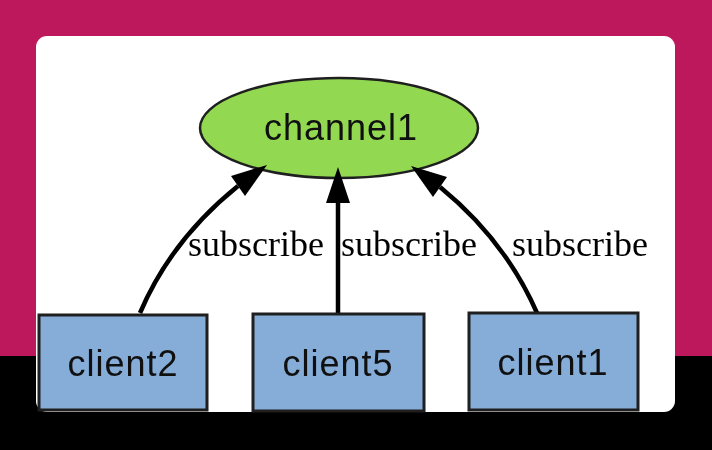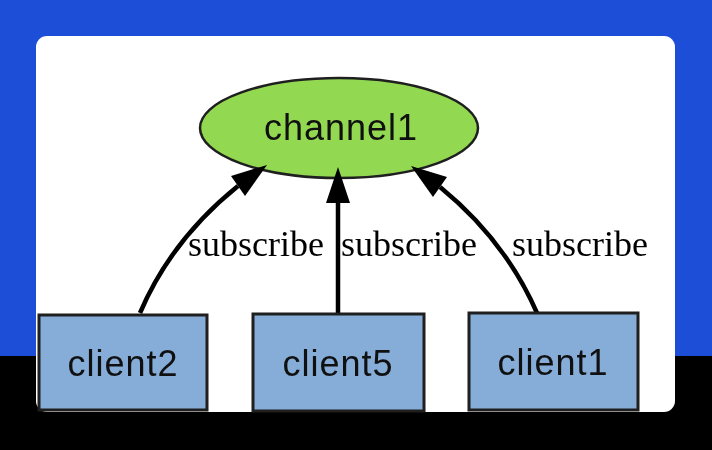--- a/index.html
+++ b/index.html
@@ -7,21 +7,21 @@
     padding: 0;
     background: #000000;
     width: 712px;
     height: 450px;
     overflow: hidden;
   }
   .stage {
     position: relative;
     width: 712px;
     height: 356px;
-    background: #1d4ed8;
+    background: #be185d;
   }
   .panel {
     position: absolute;
     left: 36px;
     top: 36px;
     width: 639px;
     height: 376px;
     background: #ffffff;
     border-radius: 11px;
   }

